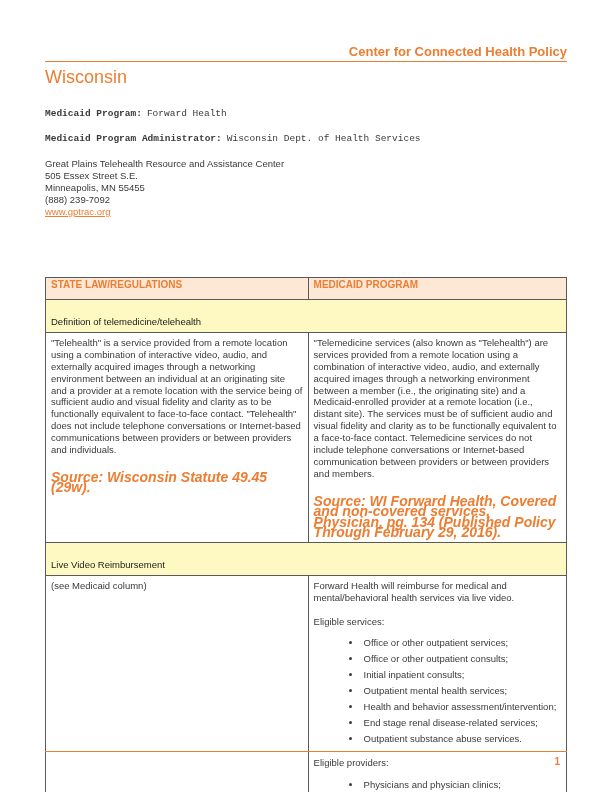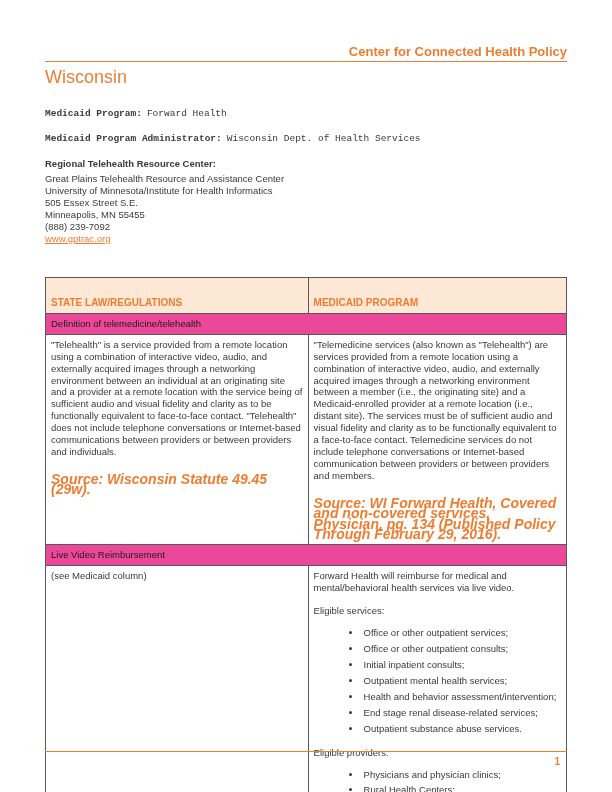--- a/index.html
+++ b/index.html
@@ -68,27 +68,27 @@
     vertical-align: top;
     padding: 4px 5px;
     text-align: left;
   }
   .policy-table th {
     background: #FCE8D5;
     color: #ED7D31;
     font-size: 10px;
     font-weight: bold;
     height: 22px;
-    padding-top: 19px;
+    padding-top: 1px;
   }
   .section-row td {
-    background: #ec4899;
+    background: #fef9c3;
     color: #1a1a1a;
     height: 20px;
-    padding-top: 4px;
+    padding-top: 16px;
   }
   .body-row-def td { height: 177px; }
   .body-row-video td { height: 214px; }
 
   .cell-par { margin: 0; }
   .source {
     margin: 16px 0 0 0;
     color: #ED7D31;
     font-weight: bold;
     font-style: italic;
@@ -130,23 +130,21 @@
   <h1 class="doc-title">Wisconsin</h1>
 
   <div class="field field-program">
     <span class="lbl">Medicaid Program:</span><span class="val">Forward Health</span>
   </div>
   <div class="field field-admin">
     <span class="lbl">Medicaid Program Administrator:</span><span class="val">Wisconsin Dept. of Health Services</span>
   </div>
 
   <div class="rtrc">
-    <div class="rtrc-label">Regional Telehealth Resource Center:</div>
     <div class="rtrc-line">Great Plains Telehealth Resource and Assistance Center</div>
-    <div class="rtrc-line">University of Minnesota/Institute for Health Informatics</div>
     <div class="rtrc-line">505 Essex Street S.E.</div>
     <div class="rtrc-line">Minneapolis, MN 55455</div>
     <div class="rtrc-line">(888) 239-7092</div>
     <div class="rtrc-line"><a class="rtrc-link">www.gptrac.org</a></div>
   </div>
 
   <table class="policy-table">
     <colgroup>
         <col style="width:50.4%">
         <col style="width:49.6%">

